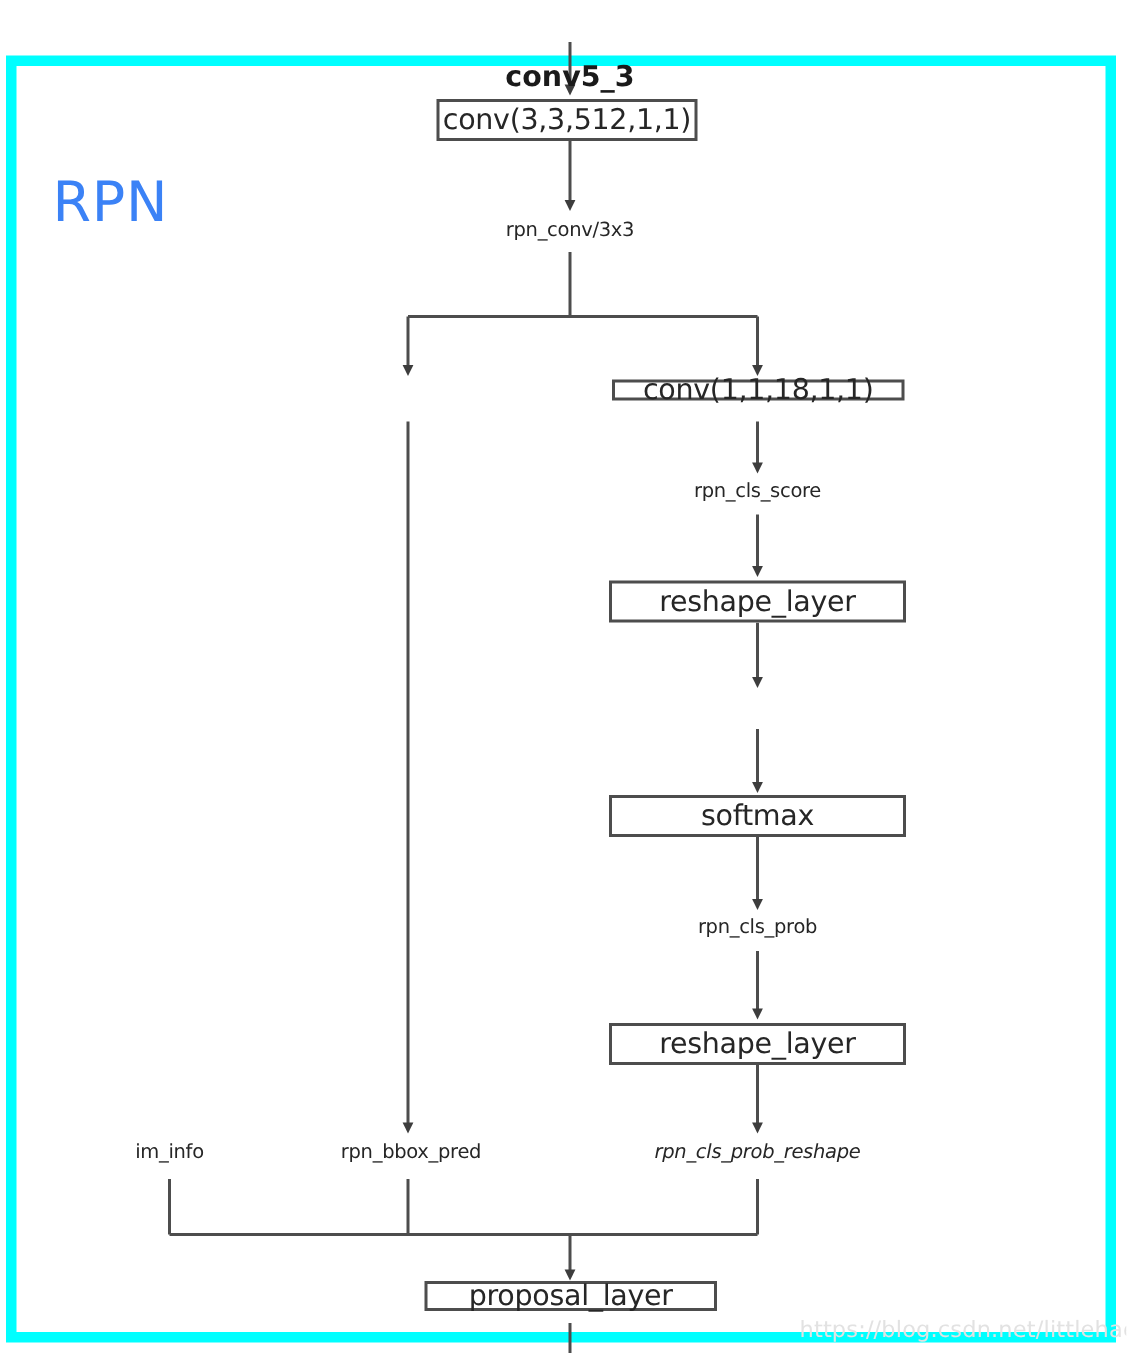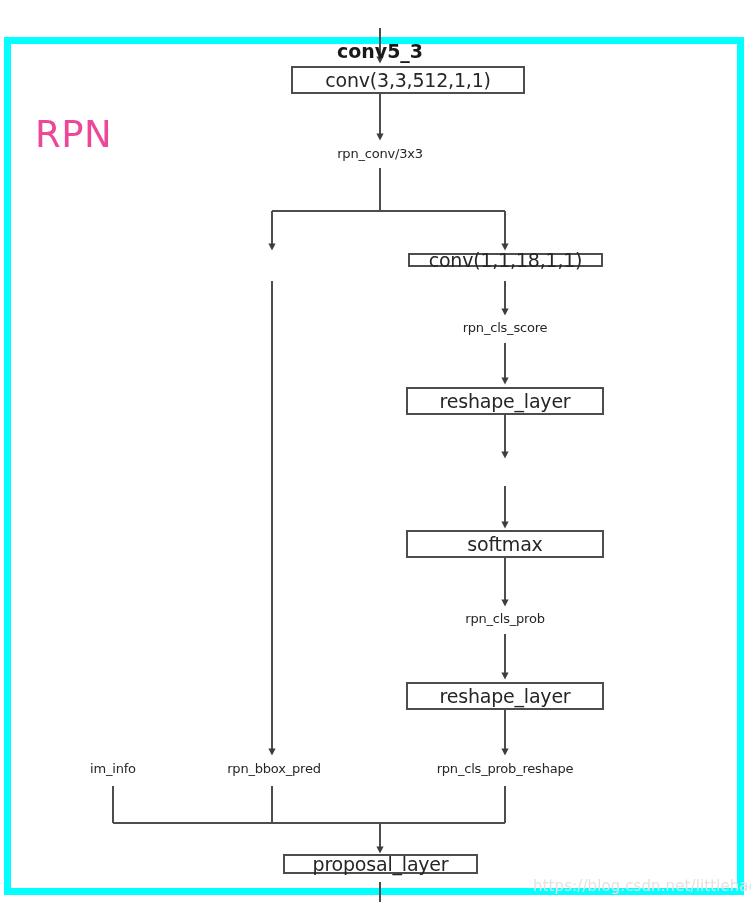--- a/index.html
+++ b/index.html
@@ -50,21 +50,21 @@
     position: absolute;
     color: #1a1a1a;
     font-size: 19px;
     font-weight: bold;
     line-height: 1;
     white-space: nowrap;
     transform: translateX(-50%);
   }
   .group-title {
     position: absolute;
-    color: #ec4899;
+    color: #3b82f6;
     font-size: 37px;
     line-height: 1;
     white-space: nowrap;
     letter-spacing: 0.5px;
   }
   .group-frame {
     position: absolute;
     box-sizing: border-box;
     background: transparent;
   }
@@ -129,21 +129,21 @@
       <line x1="380" y1="823" x2="380" y2="850" marker-end="url(#arrowhead)"></line>
 
       <line x1="380" y1="882" x2="380" y2="902"></line>
     </g>
   </svg>
 
   <div class="title-label" style="left:380px; top:6px;margin-top:36px;">conv5_3</div>
 
   <div class="group-title" style="left:35px; top:116px;">RPN</div>
 
-  <div class="node-box" style="left:291px; top:66px; width:234px; height:28px;">conv(3,3,512,1,1)</div>
+  <div class="node-box" style="left:291px; top:66px; width:174px; height:28px;">conv(3,3,512,1,1)</div>
 
 
   <div class="node-box" style="left:408px; top:253px; width:195px; height:14px;">conv(1,1,18,1,1)</div>
 
   <div class="node-box" style="left:406px; top:387px; width:198px; height:28px;">reshape_layer</div>
 
   <div class="node-box" style="left:406px; top:530px; width:198px; height:28px;">softmax</div>
 
   <div class="node-box" style="left:406px; top:682px; width:198px; height:28px;">reshape_layer</div>
 
@@ -153,17 +153,17 @@
 
   <div class="node-label" style="left:505px; top:321px;">rpn_cls_score</div>
 
 
   <div class="node-label" style="left:505px; top:612px;">rpn_cls_prob</div>
 
   <div class="node-label" style="left:113px; top:762px;">im_info</div>
 
   <div class="node-label" style="left:274px; top:762px;">rpn_bbox_pred</div>
 
-  <div class="node-label" style="left:505px; top:762px;">rpn_cls_prob_reshape</div>
+  <div class="node-label" style="left:505px; top:762px;font-style:italic;">rpn_cls_prob_reshape</div>
 
   <div class="watermark" style="left:533px; top:879px;">https://blog.csdn.net/littlehaes</div>
 
 </div>
 
 </body></html>

